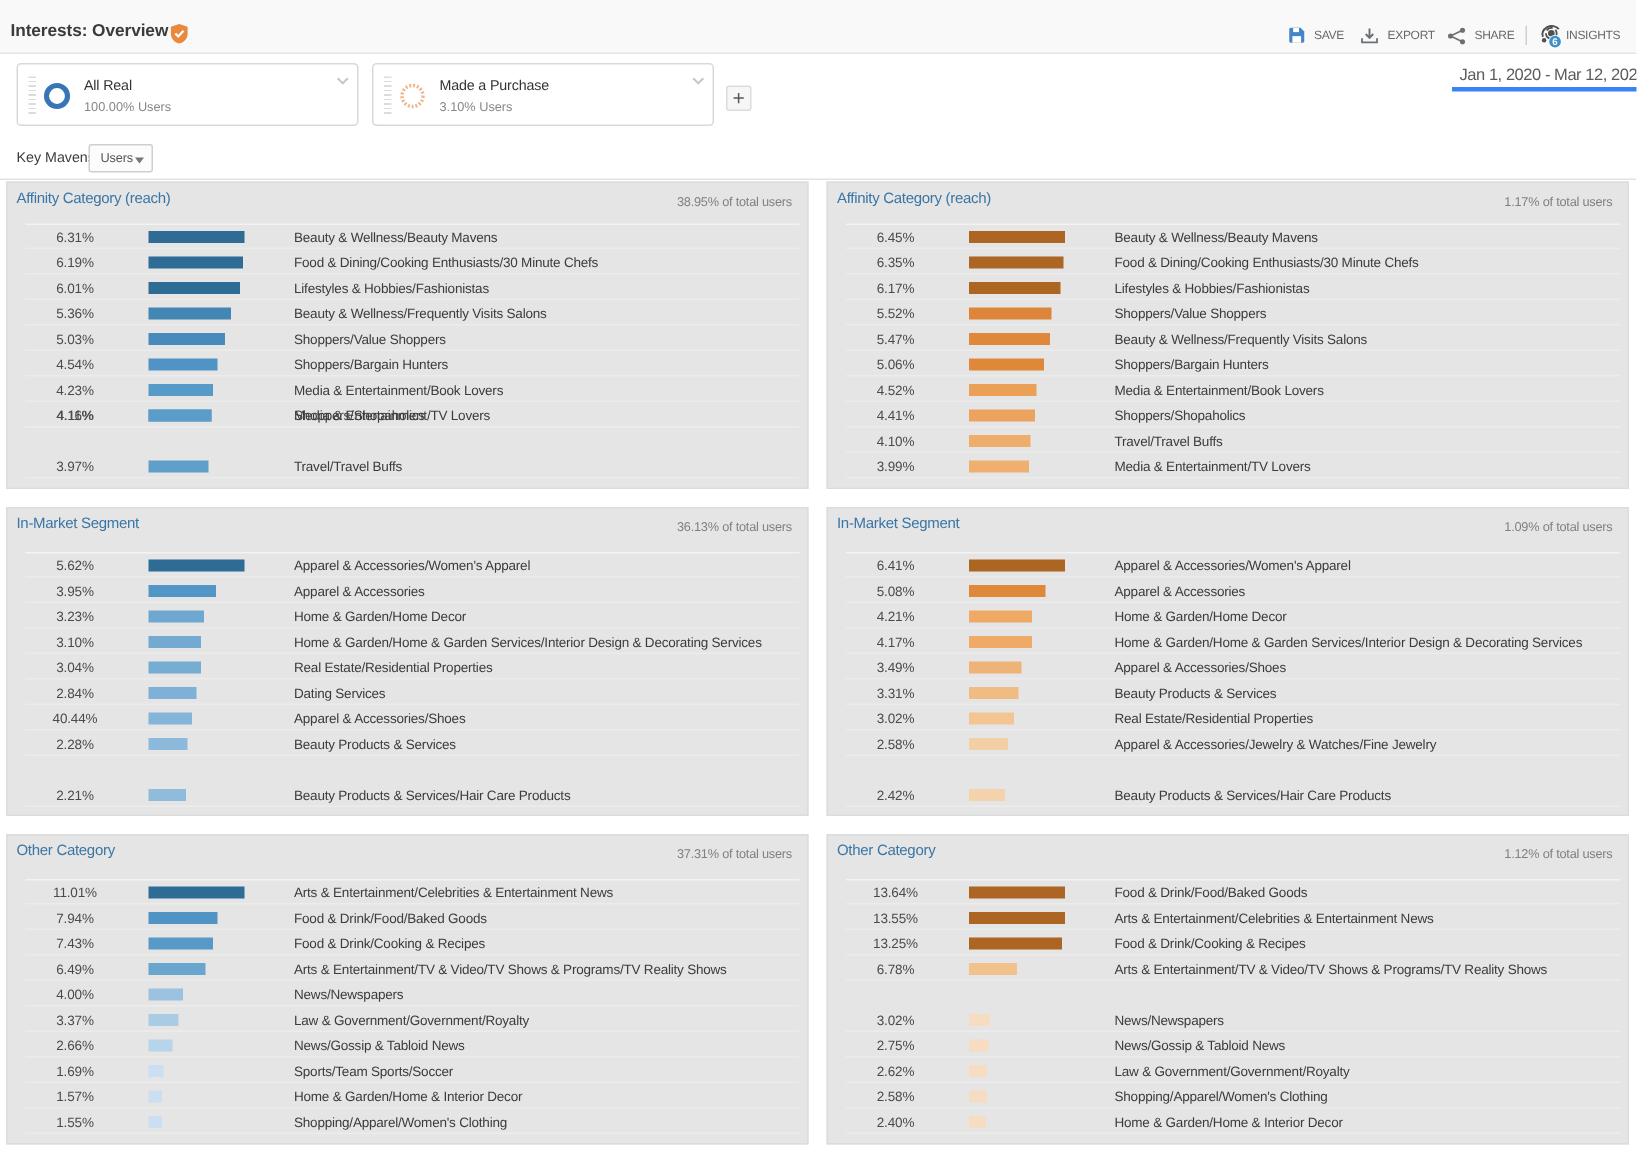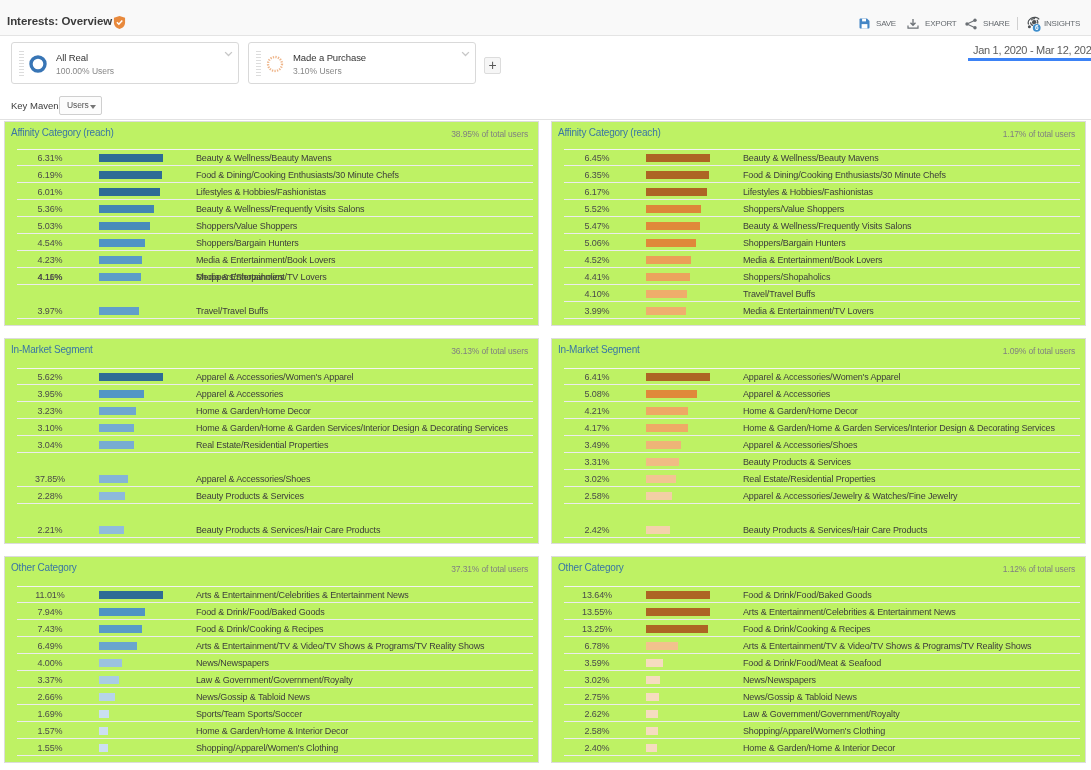--- a/index.html
+++ b/index.html
@@ -16,21 +16,21 @@
 .chev{position:absolute;top:8px;width:9px;height:6px}
 #plusbtn{position:absolute;left:484px;top:57px;width:17px;height:17px;background:#f6f6f6;border:1px solid #dcdcdc;border-radius:2px;color:#585858;font-size:14px;line-height:15px;text-align:center}
 #keymetric{position:absolute;left:11px;top:100px;font-size:9.5px;color:#3c3c3c}
 #kmbtn{position:absolute;left:59px;top:96px;width:43px;height:19px;border:1px solid #cfcfcf;border-radius:2px;background:#fcfcfc;font-size:8.5px;letter-spacing:-0.1px;color:#555;line-height:17px;padding-left:7px}
 #kmbtn:after{content:"";position:absolute;right:5px;top:8px;border-left:3.5px solid transparent;border-right:3.5px solid transparent;border-top:4px solid #757575}
 #datebox{position:absolute;left:968px;top:40px;width:148px;border-bottom:3px solid #3b82f6;height:21px}
 #datetext{position:absolute;left:5px;top:4px;font-size:11px;color:#5c5c5c;letter-spacing:-0.3px}
 #datebox:after{content:"";position:absolute;right:8px;top:8px;border-left:4.5px solid transparent;border-right:4.5px solid transparent;border-top:5px solid #9a9a9a}
 #ctrlline{position:absolute;left:0;top:119px;width:1091px;height:1px;background:#e2e2e2}
 
-.panel{position:absolute;width:535px;background:#bef264;border:1px solid #dcdcdc}
+.panel{position:absolute;width:535px;background:#e5e5e5;border:1px solid #dcdcdc}
 .ptitle{position:absolute;left:6px;top:5px;font-size:10px;color:#3a76a5;letter-spacing:-0.2px}
 .ptot{position:absolute;right:10px;top:7px;font-size:8.5px;color:#808080;letter-spacing:-0.15px}
 .row{position:absolute;left:12px;width:516px;height:17px;border-bottom:1px solid #ececec}
 .pc{position:absolute;left:12px;width:42px;top:4px;font-size:9px;color:#4a4a4a;text-align:center;letter-spacing:-0.1px}
 .bar{position:absolute;left:82px;top:4.5px;height:8px}
 .lb{position:absolute;left:179px;top:4px;font-size:9px;color:#3c3c3c;letter-spacing:-0.14px}
 </style></head>
 <body>
 <div id="titlebar">
  <span id="h1">Interests: Overview</span>
@@ -231,22 +231,27 @@
 <div class="row" style="top:80px">
       <span class="pc">3.10%</span>
       <span class="bar" style="width:35.4px;background:#74aad2"></span>
       <span class="lb">Home &amp; Garden/Home &amp; Garden Services/Interior Design &amp; Decorating Services</span>
     </div>
 <div class="row" style="top:97px">
       <span class="pc">3.04%</span>
       <span class="bar" style="width:34.7px;background:#77acd3"></span>
       <span class="lb">Real Estate/Residential Properties</span>
     </div>
+<div class="row" style="top:114px">
+      <span class="pc">2.84%</span>
+      <span class="bar" style="width:32.4px;background:#7eb1d5"></span>
+      <span class="lb">Dating Services</span>
+    </div>
 <div class="row" style="top:131px">
-      <span class="pc">37.85%</span>
+      <span class="pc">40.44%</span>
       <span class="bar" style="width:28.8px;background:#84b4d7"></span>
       <span class="lb">Apparel &amp; Accessories/Shoes</span>
     </div>
 <div class="row" style="top:148px">
       <span class="pc">2.28%</span>
       <span class="bar" style="width:26.0px;background:#8db9db"></span>
       <span class="lb">Beauty Products &amp; Services</span>
     </div>
 <div class="row" style="top:182px">
       <span class="pc">2.21%</span>
@@ -376,25 +381,20 @@
 <div class="row" style="top:63px">
       <span class="pc">13.25%</span>
       <span class="bar" style="width:62.4px;background:#ad6524"></span>
       <span class="lb">Food &amp; Drink/Cooking &amp; Recipes</span>
     </div>
 <div class="row" style="top:80px">
       <span class="pc">6.78%</span>
       <span class="bar" style="width:31.9px;background:#f2c28d"></span>
       <span class="lb">Arts &amp; Entertainment/TV &amp; Video/TV Shows &amp; Programs/TV Reality Shows</span>
     </div>
-<div class="row" style="top:97px">
-      <span class="pc">3.59%</span>
-      <span class="bar" style="width:16.9px;background:#f6dcbf"></span>
-      <span class="lb">Food &amp; Drink/Food/Meat &amp; Seafood</span>
-    </div>
 <div class="row" style="top:114px">
       <span class="pc">3.02%</span>
       <span class="bar" style="width:14.2px;background:#f6dcc0"></span>
       <span class="lb">News/Newspapers</span>
     </div>
 <div class="row" style="top:131px">
       <span class="pc">2.75%</span>
       <span class="bar" style="width:12.9px;background:#f6dcc0"></span>
       <span class="lb">News/Gossip &amp; Tabloid News</span>
     </div>

